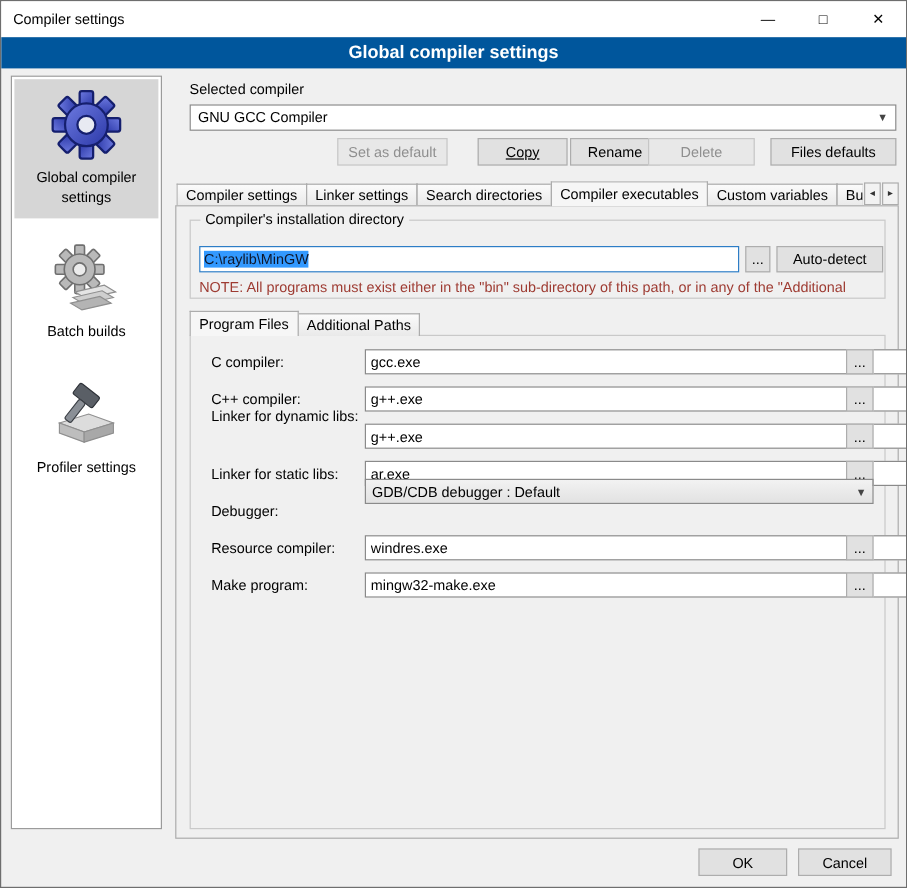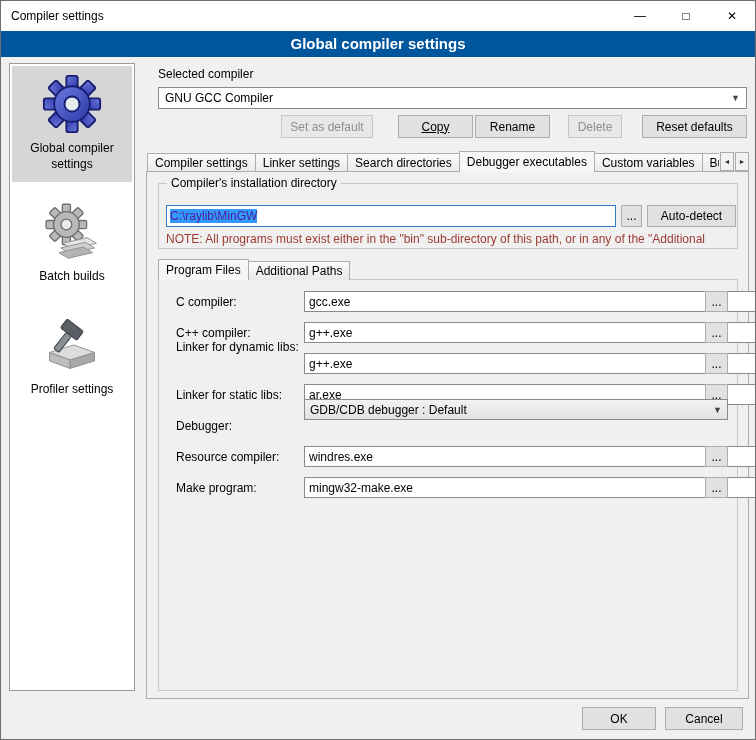--- a/index.html
+++ b/index.html
@@ -28,38 +28,38 @@
 
   
   .lbl-selected-compiler { position:absolute; left:157px; top:66px; }
   .compiler-combo { position:absolute; left:157px; top:86px; width:589px; height:22px; background:#fff; border:1px solid #8a8a8a; display:flex; align-items:center; padding:0 6px; }
   .combo-chevron { margin-left:auto; font-size:9px; color:#444; }
   .btn-row { position:absolute; left:157px; top:114px; width:589px; height:23px; }
   .btn-row .btn { position:absolute; height:23px; }
   .b-setdef { left:123px; width:92px; }
   .b-copy   { left:240px; width:75px;text-decoration:underline; }
   .b-rename { left:317px; width:75px; }
-  .b-delete { left:410px; width:54px; }
+  .b-delete { left:382px; width:89px; }
   .b-reset  { left:484px; width:105px; }
 
   
   .tabstrip { position:absolute; left:146px; top:150px; width:572px; height:21px; display:flex; align-items:flex-end; overflow:hidden; }
   .tab { height:19px; padding:0 7px; background:linear-gradient(#FBFBFB,#E9E9E9); border:1px solid #ACACAC; border-bottom:none; display:flex; align-items:center; white-space:nowrap; margin-right:-1px; position:relative; }
   .tab.selected { height:21px; background:#F6F6F6; z-index:3; }
   .tab.clipped { max-width:36px; overflow:hidden; }
   .tab-scroll { position:absolute; top:151px; width:14px; height:19px; background:#F2F2F2; border:1px solid #ACACAC; display:flex; align-items:center; justify-content:center; font-size:7px; color:#333; z-index:3; }
   .scrollL { left:719px; } .scrollR { left:734px; }
 
   .tabpane { position:absolute; left:145px; top:170px; width:603px; height:528px; background:#F0F0F0; border:1px solid #ACACAC; z-index:1; }
 
   
   .groupbox { position:absolute; left:157px; top:182px; width:580px; height:66px; border:1px solid #C9C9C9; z-index:2; }
   .groupbox-legend { position:absolute; top:-8px; left:8px; background:#F0F0F0; padding:0 4px; }
   .path-box { position:absolute; left:165px; top:204px; width:450px; height:22px; background:#fff; border:1px solid #2D7DC6; display:flex; align-items:center; padding:0 3px; overflow:hidden; z-index:2; }
-  .path-sel { background:#3399FF; color:#4c1d95; white-space:pre; }
+  .path-sel { background:#3399FF; color:#0f172a; white-space:pre; }
   .mini-btn { position:absolute; width:21px; height:22px; z-index:2; }
   .b-browse-top { left:620px; top:204px; }
   .b-autodetect { left:646px; top:204px; width:89px; height:22px; z-index:2; position:absolute; }
   .note { position:absolute; left:165px; top:231px; width:566px; color:#9E3B32; white-space:nowrap; overflow:hidden; z-index:2; }
 
   
   .subtabs { position:absolute; left:157px; top:258px; height:21px; display:flex; align-items:flex-end; z-index:3; }
   .subpane { position:absolute; left:157px; top:278px; width:580px; height:412px; border:1px solid #C9C9C9; background:#F0F0F0; z-index:2; }
 
   .field-label { position:absolute; left:175px; z-index:3; }
@@ -163,28 +163,28 @@
   <div class="compiler-combo">
     <span>GNU GCC Compiler</span>
     <span class="combo-chevron">▼</span>
   </div>
 
   <div class="btn-row">
     <div class="btn disabled b-setdef">Set as default</div>
     <div class="btn b-copy">Copy</div>
     <div class="btn b-rename">Rename</div>
     <div class="btn disabled b-delete">Delete</div>
-    <div class="btn b-reset">Reset defaults</div>
+    <div class="btn b-reset">Files defaults</div>
   </div>
 
   <div class="tabstrip">
     <div class="tab">Compiler settings</div>
     <div class="tab">Linker settings</div>
     <div class="tab">Search directories</div>
-    <div class="tab selected">Debugger executables</div>
+    <div class="tab selected">Compiler executables</div>
     <div class="tab">Custom variables</div>
     <div class="tab clipped">Buil</div>
   </div>
   <div class="tab-scroll scrollL">◄</div>
   <div class="tab-scroll scrollR">►</div>
 
   <div class="tabpane"></div>
 
   <div class="groupbox">
     <span class="groupbox-legend">Compiler's installation directory</span>

